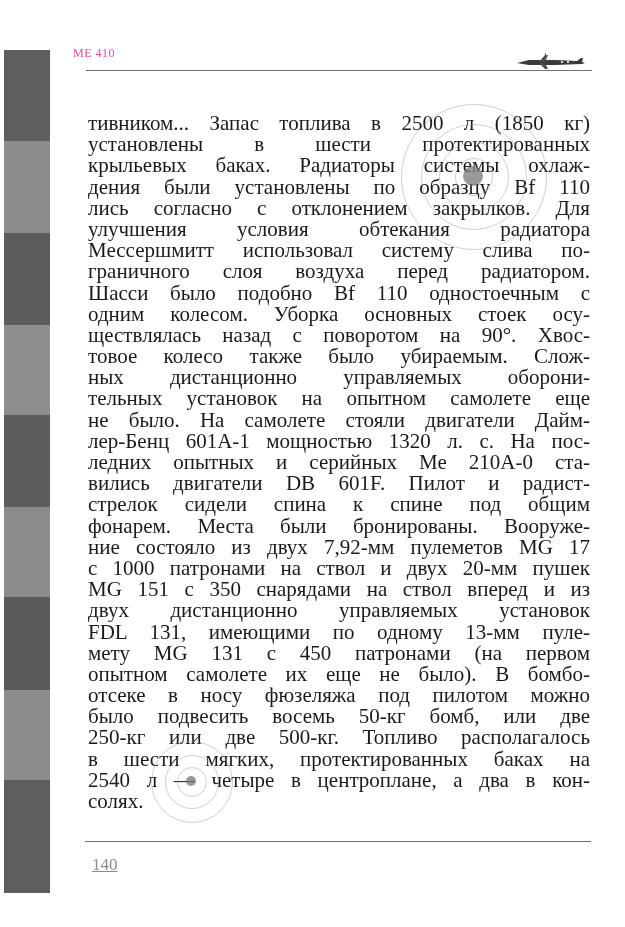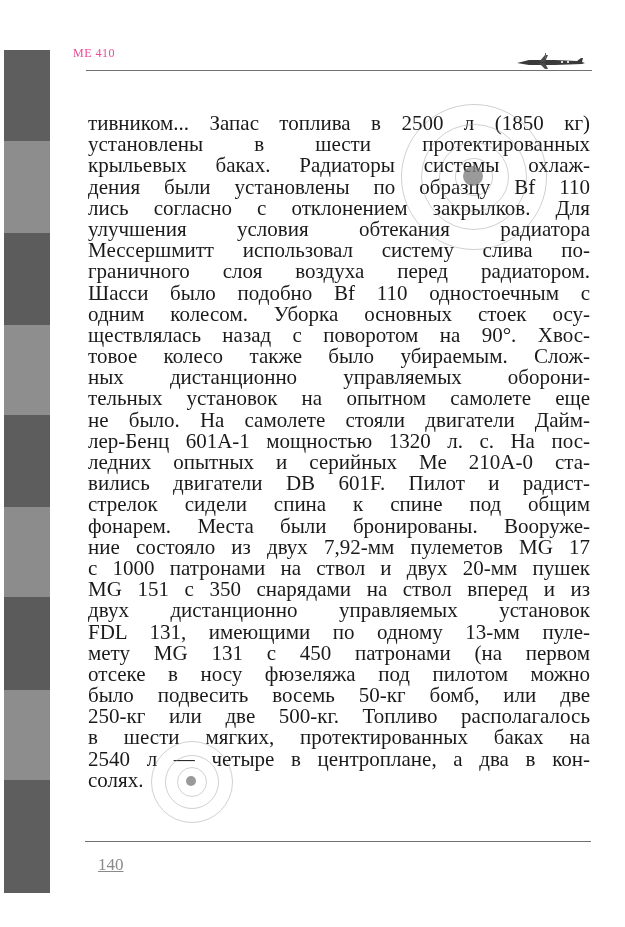--- a/index.html
+++ b/index.html
@@ -14,21 +14,21 @@
   }
   .head-rule { position:absolute; left:86px; top:70px; width:506px; height:1px; background:#707070; }
   .plane { position:absolute; left:515px; top:52px; width:72px; height:18px; }
   .body-text {
     position:absolute; left:72px; top:97px; width:502px; margin:16px;
     font-size:21px; line-height:21.2px;
   }
   .line { display:block; white-space:nowrap; text-align-last:justify; text-align:justify; height:21.2px; }
   .line.last { text-align-last:left; }
   .foot-rule { position:absolute; left:85px; top:841px; width:506px; height:1px; background:#707070; }
-  .page-num { position:absolute; left:98px; top:855px; font-size:17px; color:#8a8a8a;text-decoration:underline; }
+  .page-num { position:absolute; left:92px; top:855px; font-size:17px; color:#8a8a8a;text-decoration:underline; }
   .ring { position:absolute; border:1px solid rgba(150,150,150,0.45); border-radius:50%; }
   .dot { position:absolute; border-radius:50%; background:rgba(120,120,120,0.75); }
 </style>
 </head>
 <body>
 
 <div class="side-strip" id="strip">
     <div class="band" style="top: 0px; height: 91px; background: rgb(94, 94, 94);"></div>
     <div class="band" style="top: 91px; height: 92px; background: rgb(141, 141, 141);"></div>
     <div class="band" style="top: 183px; height: 92px; background: rgb(92, 92, 92);"></div>
@@ -72,20 +72,21 @@
     <span class="line">ледних опытных и серийных Ме 210А-0 ста-</span>
     <span class="line">вились двигатели DB 601F. Пилот и радист-</span>
     <span class="line">стрелок сидели спина к спине под общим</span>
     <span class="line">фонарем. Места были бронированы. Вооруже-</span>
     <span class="line">ние состояло из двух 7,92-мм пулеметов MG 17</span>
     <span class="line">с 1000 патронами на ствол и двух 20-мм пушек</span>
     <span class="line">MG 151 с 350 снарядами на ствол вперед и из</span>
     <span class="line">двух дистанционно управляемых установок</span>
     <span class="line">FDL 131, имеющими по одному 13-мм пуле-</span>
     <span class="line">мету MG 131 с 450 патронами (на первом</span>
+    <span class="line">опытном самолете их еще не было). В бомбо-</span>
     <span class="line">отсеке в носу фюзеляжа под пилотом можно</span>
     <span class="line">было подвесить восемь 50-кг бомб, или две</span>
     <span class="line">250-кг или две 500-кг. Топливо располагалось</span>
     <span class="line">в шести мягких, протектированных баках на</span>
     <span class="line">2540 л — четыре в центроплане, а два в кон-</span>
     <span class="line last">солях.</span>
   </div>
 
 <div class="foot-rule"></div>
 <div class="page-num">140</div>

